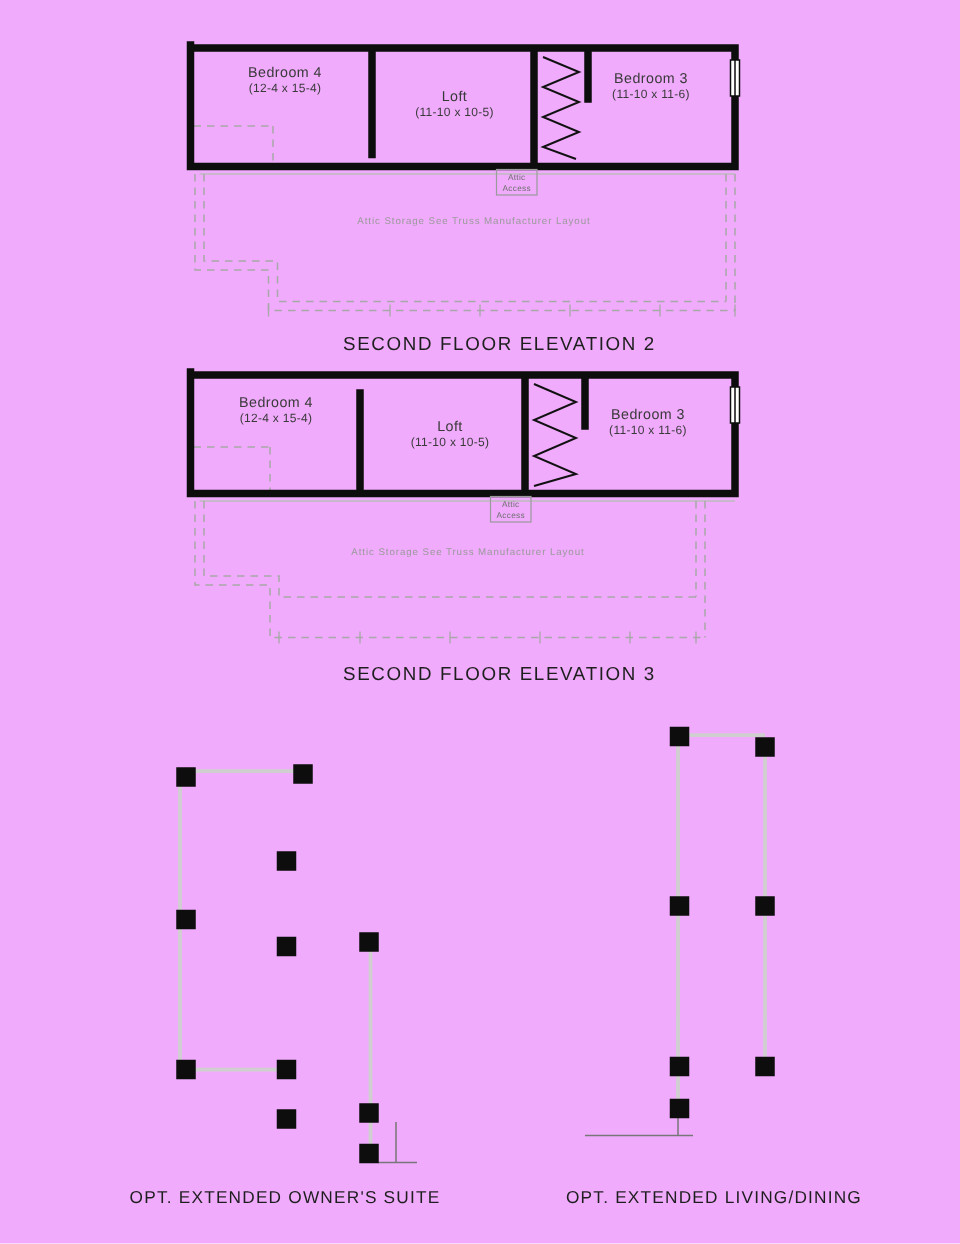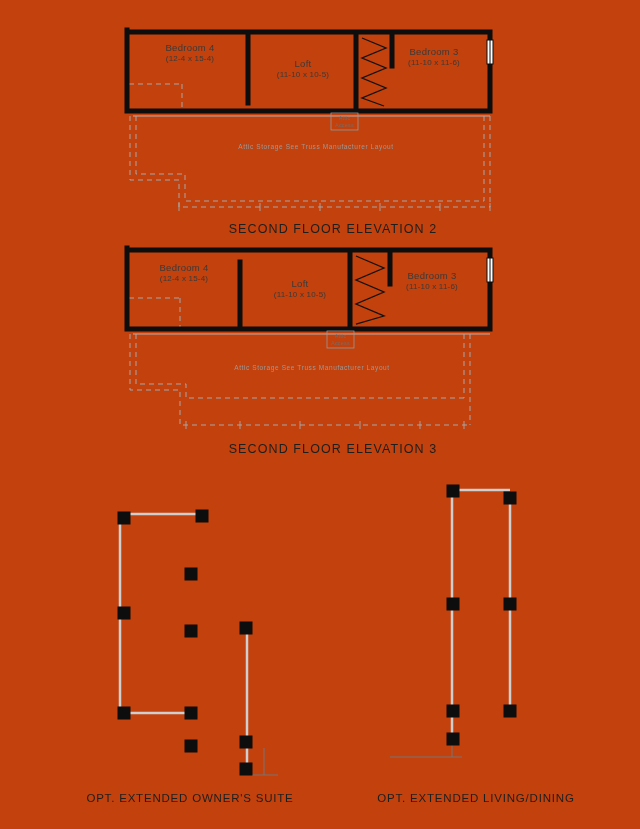--- a/index.html
+++ b/index.html
@@ -1,19 +1,19 @@
 <!DOCTYPE html>
 <html><head>
 <meta charset="utf-8">
 <style>
   html,body{margin:0;padding:0;background:#ffffff;}
   .sheet{
     position:relative;
     width:640px;height:829px;
-    background:#c2410c;
+    background:#f0abfc;
     font-family:"Liberation Sans", sans-serif;
     overflow:hidden;
   }
   svg{display:block;}
   text{font-family:"Liberation Sans", sans-serif;}
   .room-name{font-size:9.5px;fill:#3a3a3a;letter-spacing:.3px;}
   .room-dims{font-size:8px;fill:#3a3a3a;letter-spacing:.2px;}
   .plan-title{font-size:12.5px;fill:#1e1e1e;letter-spacing:1.1px;font-weight:500;}
   .opt-label{font-size:11.5px;fill:#1e1e1e;letter-spacing:.8px;font-weight:500;}
   .note-text{font-size:6.5px;fill:#9a9a9a;letter-spacing:.6px;}

